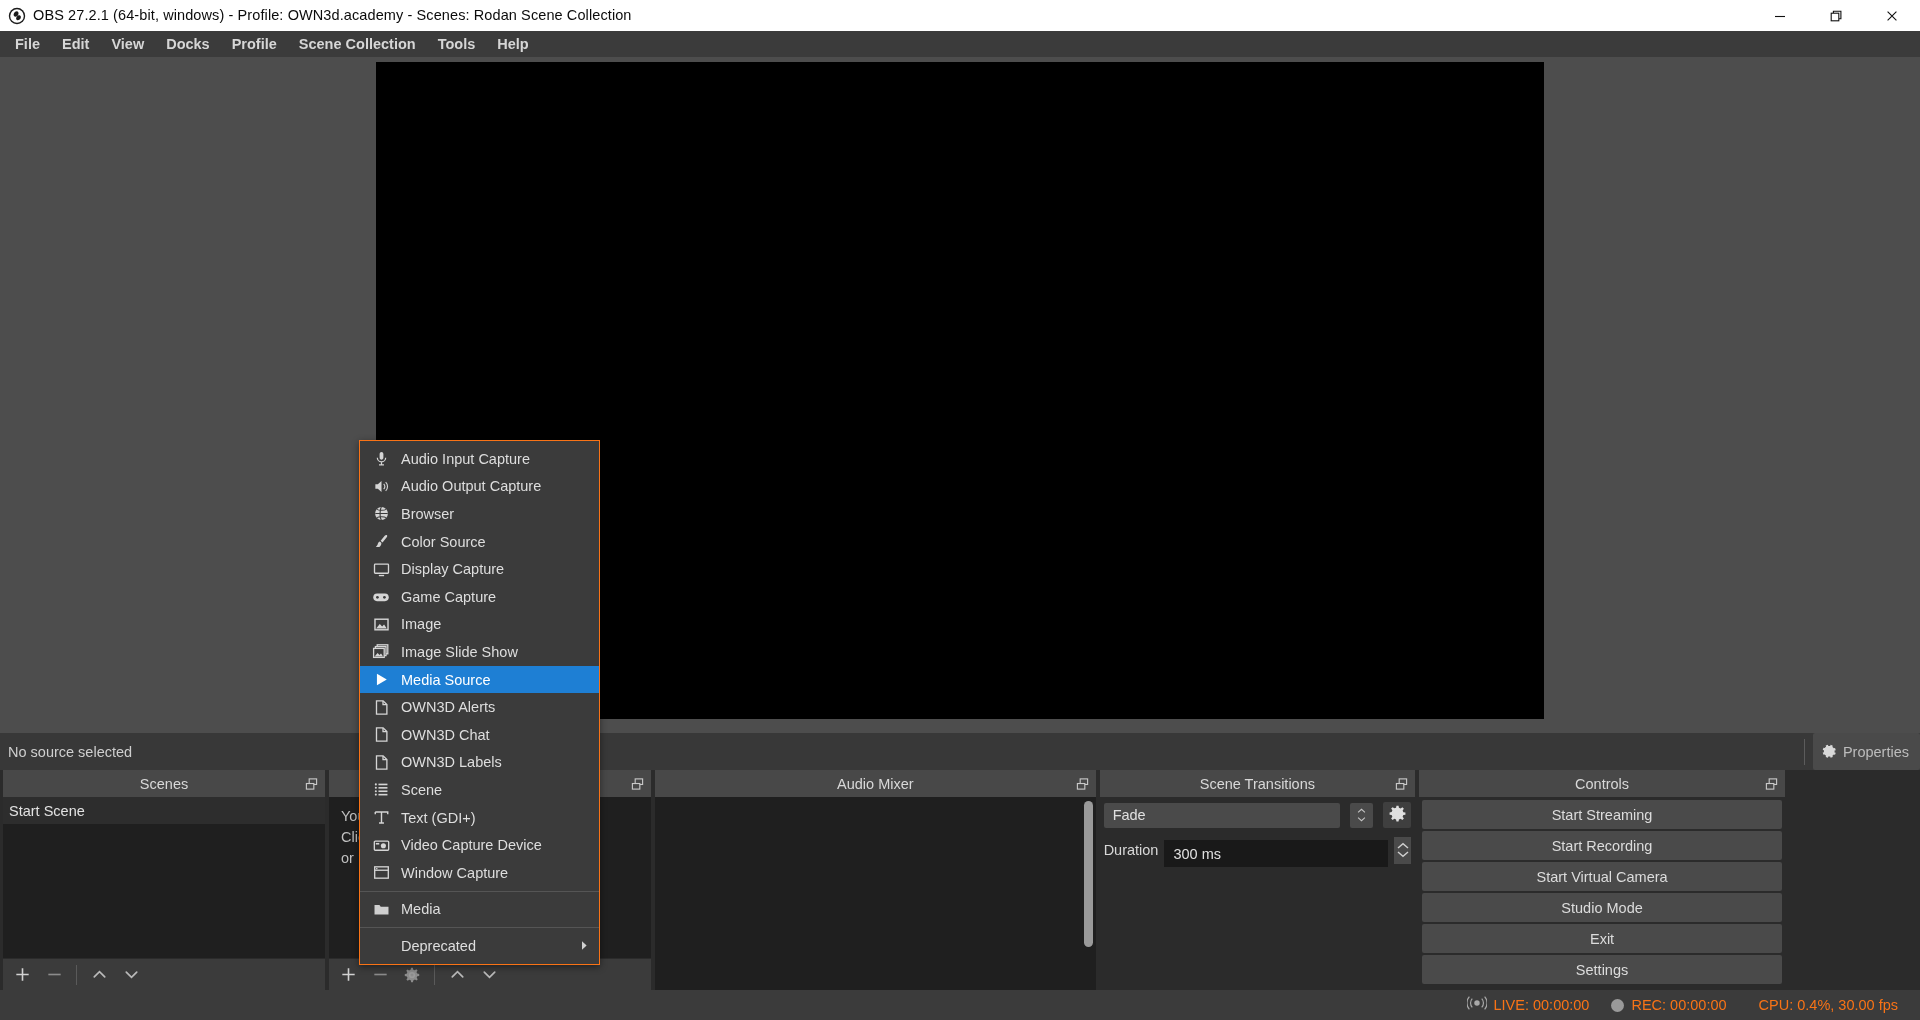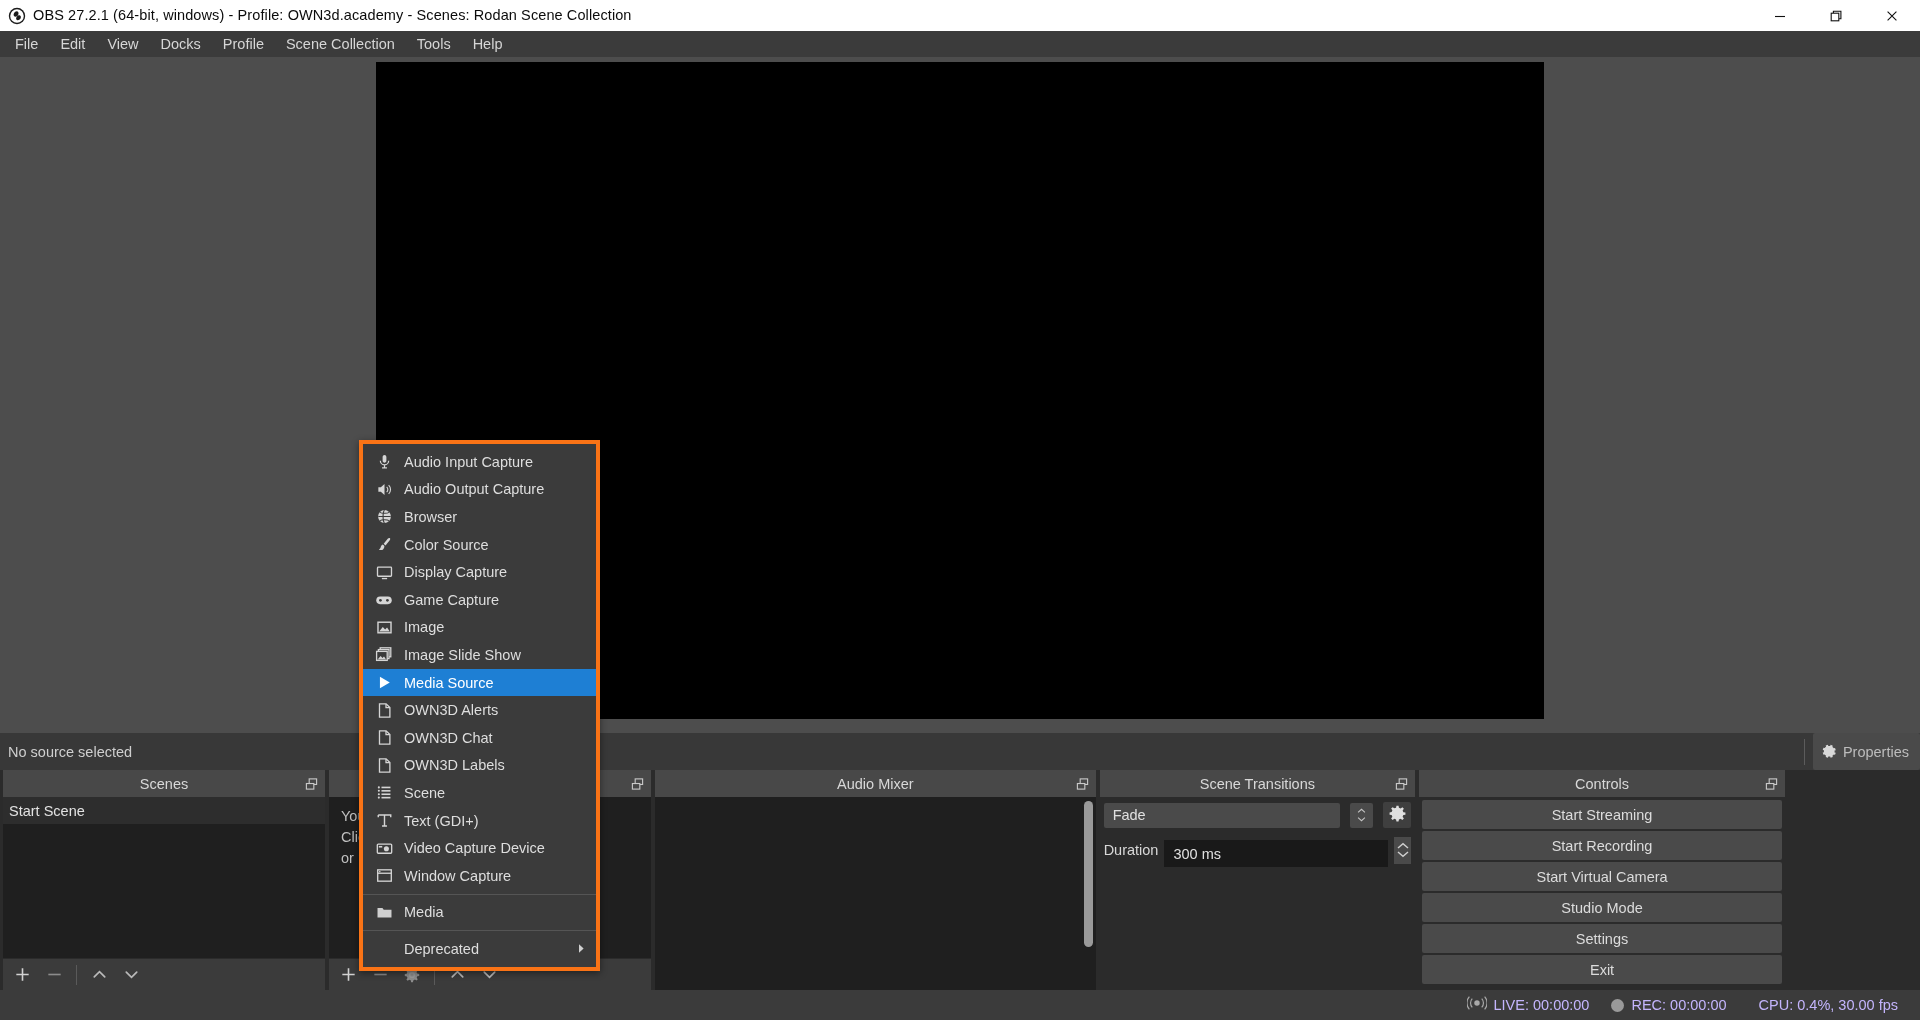--- a/index.html
+++ b/index.html
@@ -34,21 +34,21 @@
   }
   .win-btn svg { display: block; }
 
   
   .menubar {
     position: absolute; left: 0; top: 31px; width: 1920px; height: 26px;
     background: #3b3b3b; display: flex; align-items: center; padding-left: 4px;
   }
   .menubar-item {
     font-size: 14.5px; color: #d6d6d6; padding: 4px 11px; line-height: 17px;
-    white-space: nowrap; cursor: default;
+    white-space: nowrap; cursor: default; font-weight: bold;
   }
 
   
   .canvas-zone {
     position: absolute; left: 0; top: 57px; width: 1920px; height: 676px;
     background: #4d4d4d;
   }
   .preview {
     position: absolute; left: 376px; top: 5px; width: 1168px; height: 657px;
     background: #000000;
@@ -158,28 +158,28 @@
     font-size: 14.5px; color: #dcdcdc; cursor: default;
   }
 
   
   .statusbar {
     position: absolute; left: 0; top: 990px; width: 1920px; height: 30px;
     background: #3b3b3b; display: flex; align-items: center; justify-content: flex-end;
     padding-right: 22px; gap: 10px;
   }
   .status-group { display: flex; align-items: center; gap: 7px; }
-  .status-text { font-size: 14.5px; color: #c4b5fd; white-space: nowrap; }
+  .status-text { font-size: 14.5px; color: #f97316; white-space: nowrap; }
   .rec-dot { width: 13px; height: 13px; border-radius: 50%; background: #9a9a9a; }
   .status-cpu { margin-left: 22px; }
 
   
   .ctxmenu {
     position: absolute; left: 359px; top: 440px; width: 241px;
-    background: #3b3b3b; border: 4px solid #f97316; padding: 4px 0 4px 0;
+    background: #3b3b3b; border: 1px solid #f97316; padding: 4px 0 4px 0;
     z-index: 50; box-shadow: 0 2px 7px rgba(0,0,0,0.45);
   }
   .ctx-item {
     height: 27.6px; display: flex; align-items: center; padding-left: 10px;
     font-size: 14.5px; color: #dedede; cursor: default; white-space: nowrap;
   }
   .ctx-item.selected { background: #1e7fd4; color: #ffffff; }
   .ctx-icon {
     width: 22px; height: 20px; margin-right: 9px; flex: 0 0 auto;
     display: flex; align-items: center; justify-content: center;
@@ -406,22 +406,22 @@
             <rect x="4.5" y="1.5" width="8" height="6" stroke="#c9c9c9" stroke-width="1.2" fill="none"></rect>
             <rect x="1.5" y="6.5" width="8" height="6" stroke="#c9c9c9" stroke-width="1.2" fill="#484848"></rect>
           </svg>
         </span>
       </div>
       <div class="dock-body">
         <div class="ctrl-btn">Start Streaming</div>
         <div class="ctrl-btn">Start Recording</div>
         <div class="ctrl-btn">Start Virtual Camera</div>
         <div class="ctrl-btn">Studio Mode</div>
+        <div class="ctrl-btn">Exit</div>
         <div class="ctrl-btn">Settings</div>
-        <div class="ctrl-btn">Exit</div>
       </div>
     </div>
 
   </div>
 
   <div class="statusbar">
     <div class="status-group">
       <span>
         <svg width="20" height="16" viewBox="0 0 22 16">
           <circle cx="11" cy="8" r="3" fill="#a8a8a8"></circle>

